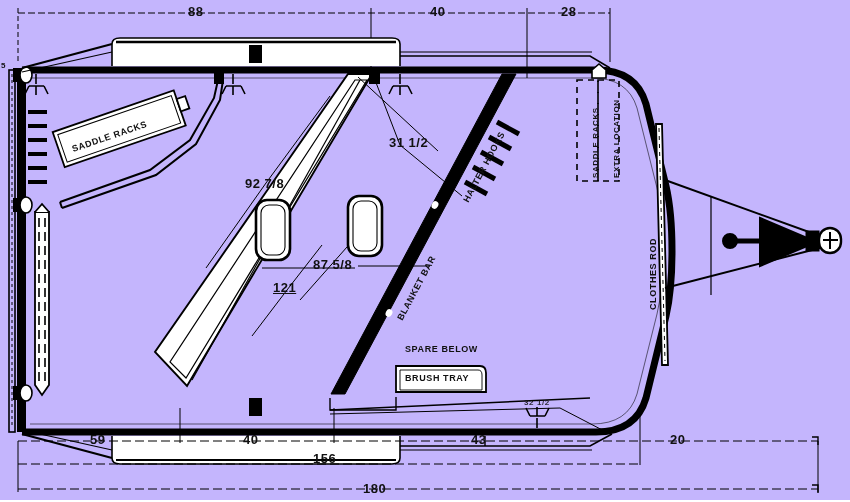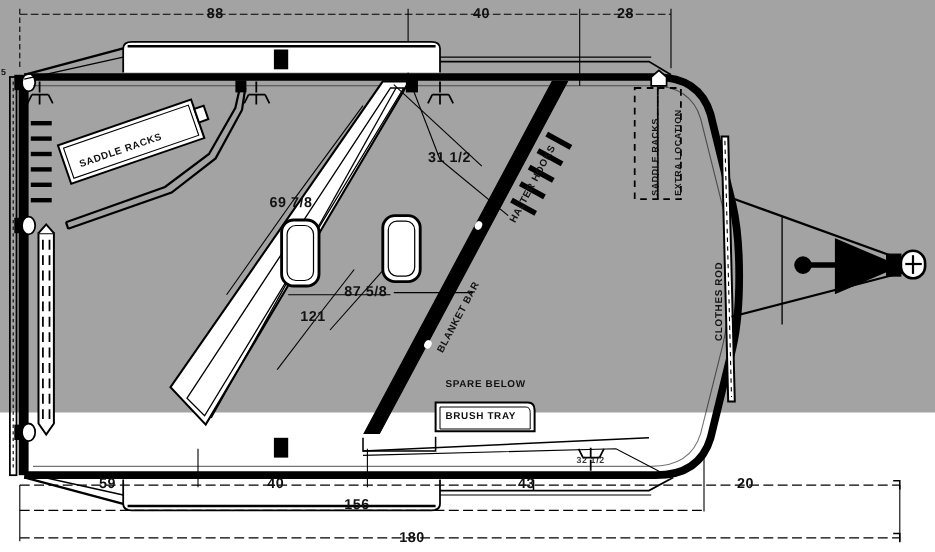--- a/index.html
+++ b/index.html
@@ -1,20 +1,20 @@
 <!DOCTYPE html>
 <html><head>
 <meta charset="utf-8">
 <style>
   html,body{margin:0;padding:0;background:#ffffff;}
   body{
     font-family:"Liberation Sans", sans-serif;
     width:850px;height:502px;overflow:hidden;
   }
-  #stage{position:relative;width:850px;height:375px;background:#a3a3a3;}
+  #stage{position:relative;width:850px;height:500px;background:#c4b5fd;}
   #stage svg{position:absolute;left:0;top:0;}
   .lbl{
     position:absolute;
     font-family:"Liberation Sans", sans-serif;
     color:#111;
     white-space:nowrap;
     line-height:1;
     font-weight:600;
   }
   .dim{font-size:13px;letter-spacing:.5px;}
@@ -250,25 +250,25 @@
   <div class="lbl dim" style="left:430px;top:5px;">40</div>
   <div class="lbl dim" style="left:561px;top:5px;">28</div>
 
   <div class="lbl dim" style="left:90px;top:433px;">59</div>
   <div class="lbl dim" style="left:243px;top:433px;">40</div>
   <div class="lbl dim" style="left:471px;top:433px;">43</div>
   <div class="lbl dim" style="left:670px;top:433px;">20</div>
   <div class="lbl dim" style="left:313px;top:452px;">156</div>
   <div class="lbl dim" style="left:363px;top:482px;text-align:right;">180</div>
 
-  <div class="lbl dim" style="left:245px;top:177px;">69 7/8</div>
+  <div class="lbl dim" style="left:245px;top:177px;">92 7/8</div>
   <div class="lbl dim" style="left:389px;top:136px;">31 1/2</div>
   <div class="lbl dim" style="left:313px;top:258px;">87 5/8</div>
-  <div class="lbl dim" style="left:273px;top:281px;">121</div>
-  <div class="lbl note-sm" style="left:524px;top:399px;opacity:.85;margin-top:16px;">32 1/2</div>
+  <div class="lbl dim" style="left:273px;top:281px;text-decoration:underline;">121</div>
+  <div class="lbl note-sm" style="left:524px;top:399px;opacity:.85;">32 1/2</div>
 
   <div class="lbl note-sm" style="left:1px;top:62px;">5</div>
 
   <div class="lbl note" style="left:74px;top:145px;transform:rotate(-19deg);transform-origin:left bottom;">SADDLE RACKS</div>
 
   <div class="lbl note-sm rot-90" style="left:592px;top:178px;transform:rotate(-90deg);">SADDLE RACKS</div>
   <div class="lbl note-sm rot-90" style="left:613px;top:178px;transform:rotate(-90deg);">EXTRA LOCATION</div>
 
   <div class="lbl note" style="left:470px;top:195px;transform:rotate(-62deg);transform-origin:left bottom;">HALTER HOOKS</div>
 

